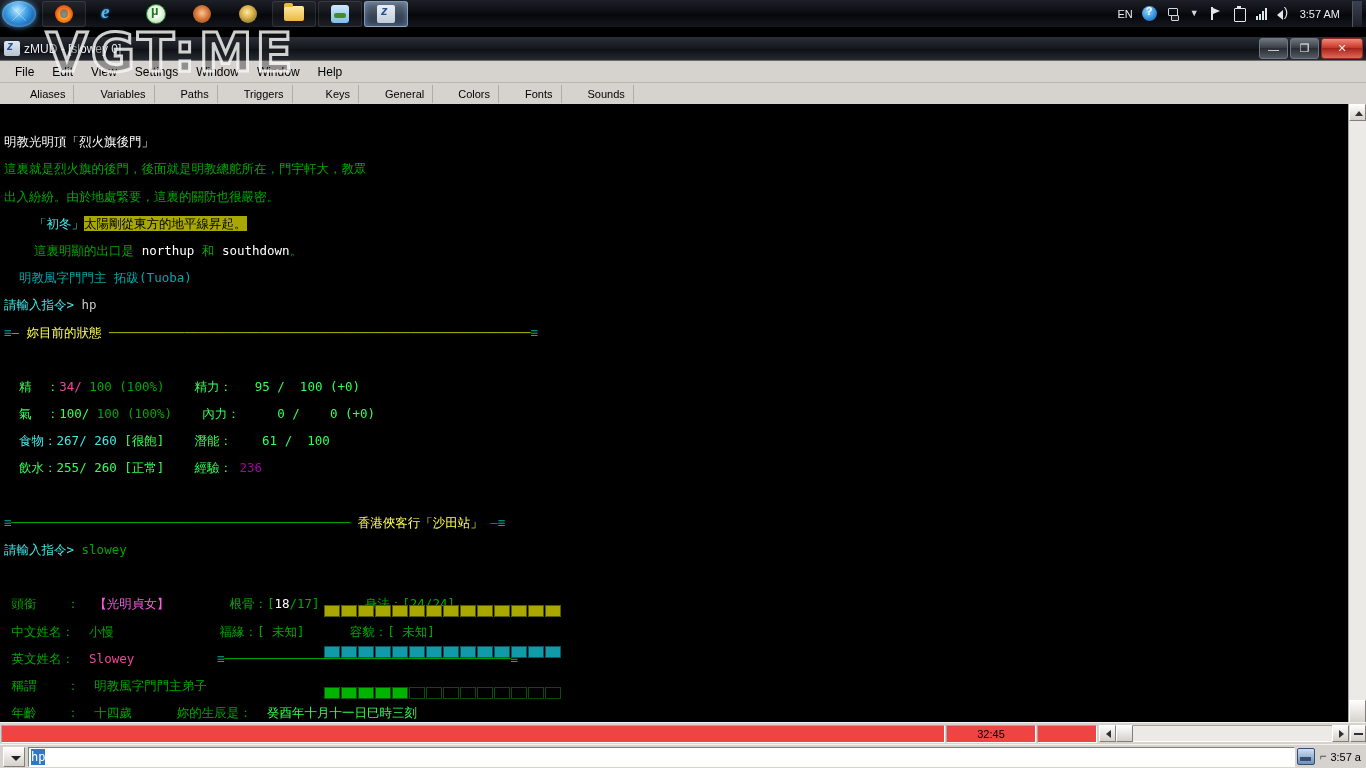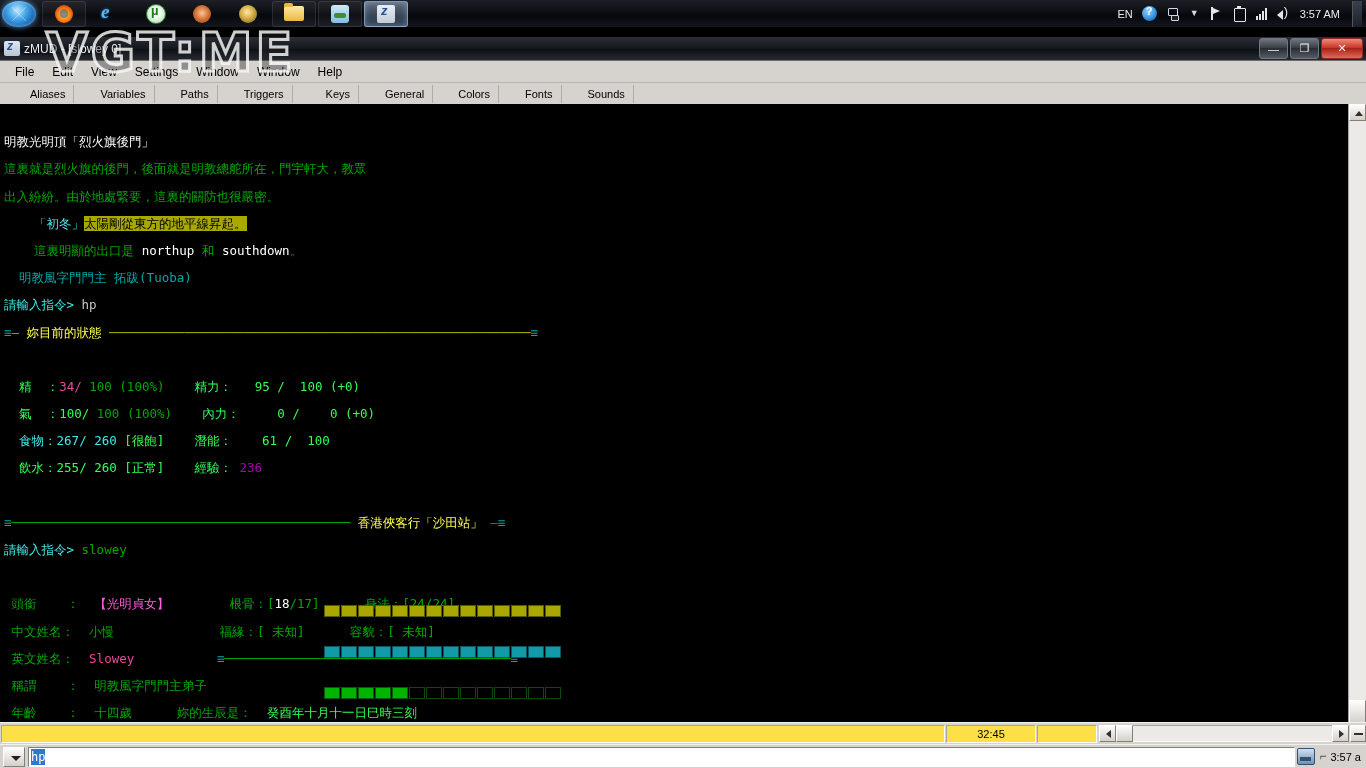--- a/index.html
+++ b/index.html
@@ -151,21 +151,21 @@
   
   #vscroll{position:absolute;right:0;top:0;width:17px;height:637px;background:#eceae6;border-left:1px solid #a9a5a0;}
   .sbtn{width:17px;height:17px;background:linear-gradient(180deg,#fdfdfc,#d4d0ca);border:1px solid #fff;border-right-color:#848078;border-bottom-color:#848078;box-sizing:border-box;position:relative;}
   .sbtn:after{content:"";position:absolute;left:5px;top:6px;width:0;height:0;}
   .sbtn.up:after{border-left:4px solid transparent;border-right:4px solid transparent;border-bottom:5px solid #303030;}
   .sbtn.dn:after{border-left:4px solid transparent;border-right:4px solid transparent;border-top:5px solid #303030;top:7px;}
   #vthumb{position:absolute;left:0;width:17px;height:24px;bottom:17px;background:linear-gradient(180deg,#fdfdfc,#d4d0ca);border:1px solid #fff;border-right-color:#848078;border-bottom-color:#848078;box-sizing:border-box;}
 
   
   #statusbar{position:absolute;left:0;top:722px;width:1366px;height:22px;background:#d6d3ce;border-top:1px solid #f2f1ee;display:flex;align-items:center;box-sizing:border-box;}
-  .sbpane{height:18px;border:1px solid #a9a5a0;border-right-color:#fff;border-bottom-color:#fff;box-sizing:border-box;margin:1px 0 1px 1px;background:#fde047;display:flex;align-items:center;justify-content:center;font-size:11px;color:#000;}
+  .sbpane{height:18px;border:1px solid #a9a5a0;border-right-color:#fff;border-bottom-color:#fff;box-sizing:border-box;margin:1px 0 1px 1px;background:#ef4444;display:flex;align-items:center;justify-content:center;font-size:11px;color:#000;}
   #sb-main{flex:1 1 auto;}
   #sb-timer{width:90px;}
   #sb-blank{width:60px;}
   #hscroll{height:18px;display:flex;align-items:center;margin:1px 1px 1px 2px;width:250px;}
   .hbtn{width:17px;height:17px;background:linear-gradient(180deg,#fdfdfc,#d4d0ca);border:1px solid #fff;border-right-color:#848078;border-bottom-color:#848078;box-sizing:border-box;position:relative;}
   .hbtn.l:after{content:"";position:absolute;left:6px;top:4px;border-top:4px solid transparent;border-bottom:4px solid transparent;border-right:5px solid #303030;}
   .hbtn.r:after{content:"";position:absolute;left:6px;top:4px;border-top:4px solid transparent;border-bottom:4px solid transparent;border-left:5px solid #303030;}
   #htrack{flex:1;height:17px;background:#eceae6;border-top:1px solid #a9a5a0;border-bottom:1px solid #fff;box-sizing:border-box;}
   #hthumbsm{width:17px;height:17px;background:linear-gradient(180deg,#fdfdfc,#d4d0ca);border:1px solid #fff;border-right-color:#848078;border-bottom-color:#848078;box-sizing:border-box;}
   #sizegrip{width:16px;height:17px;background:linear-gradient(180deg,#fdfdfc,#d4d0ca);border:1px solid #fff;border-right-color:#848078;border-bottom-color:#848078;box-sizing:border-box;position:relative;}

